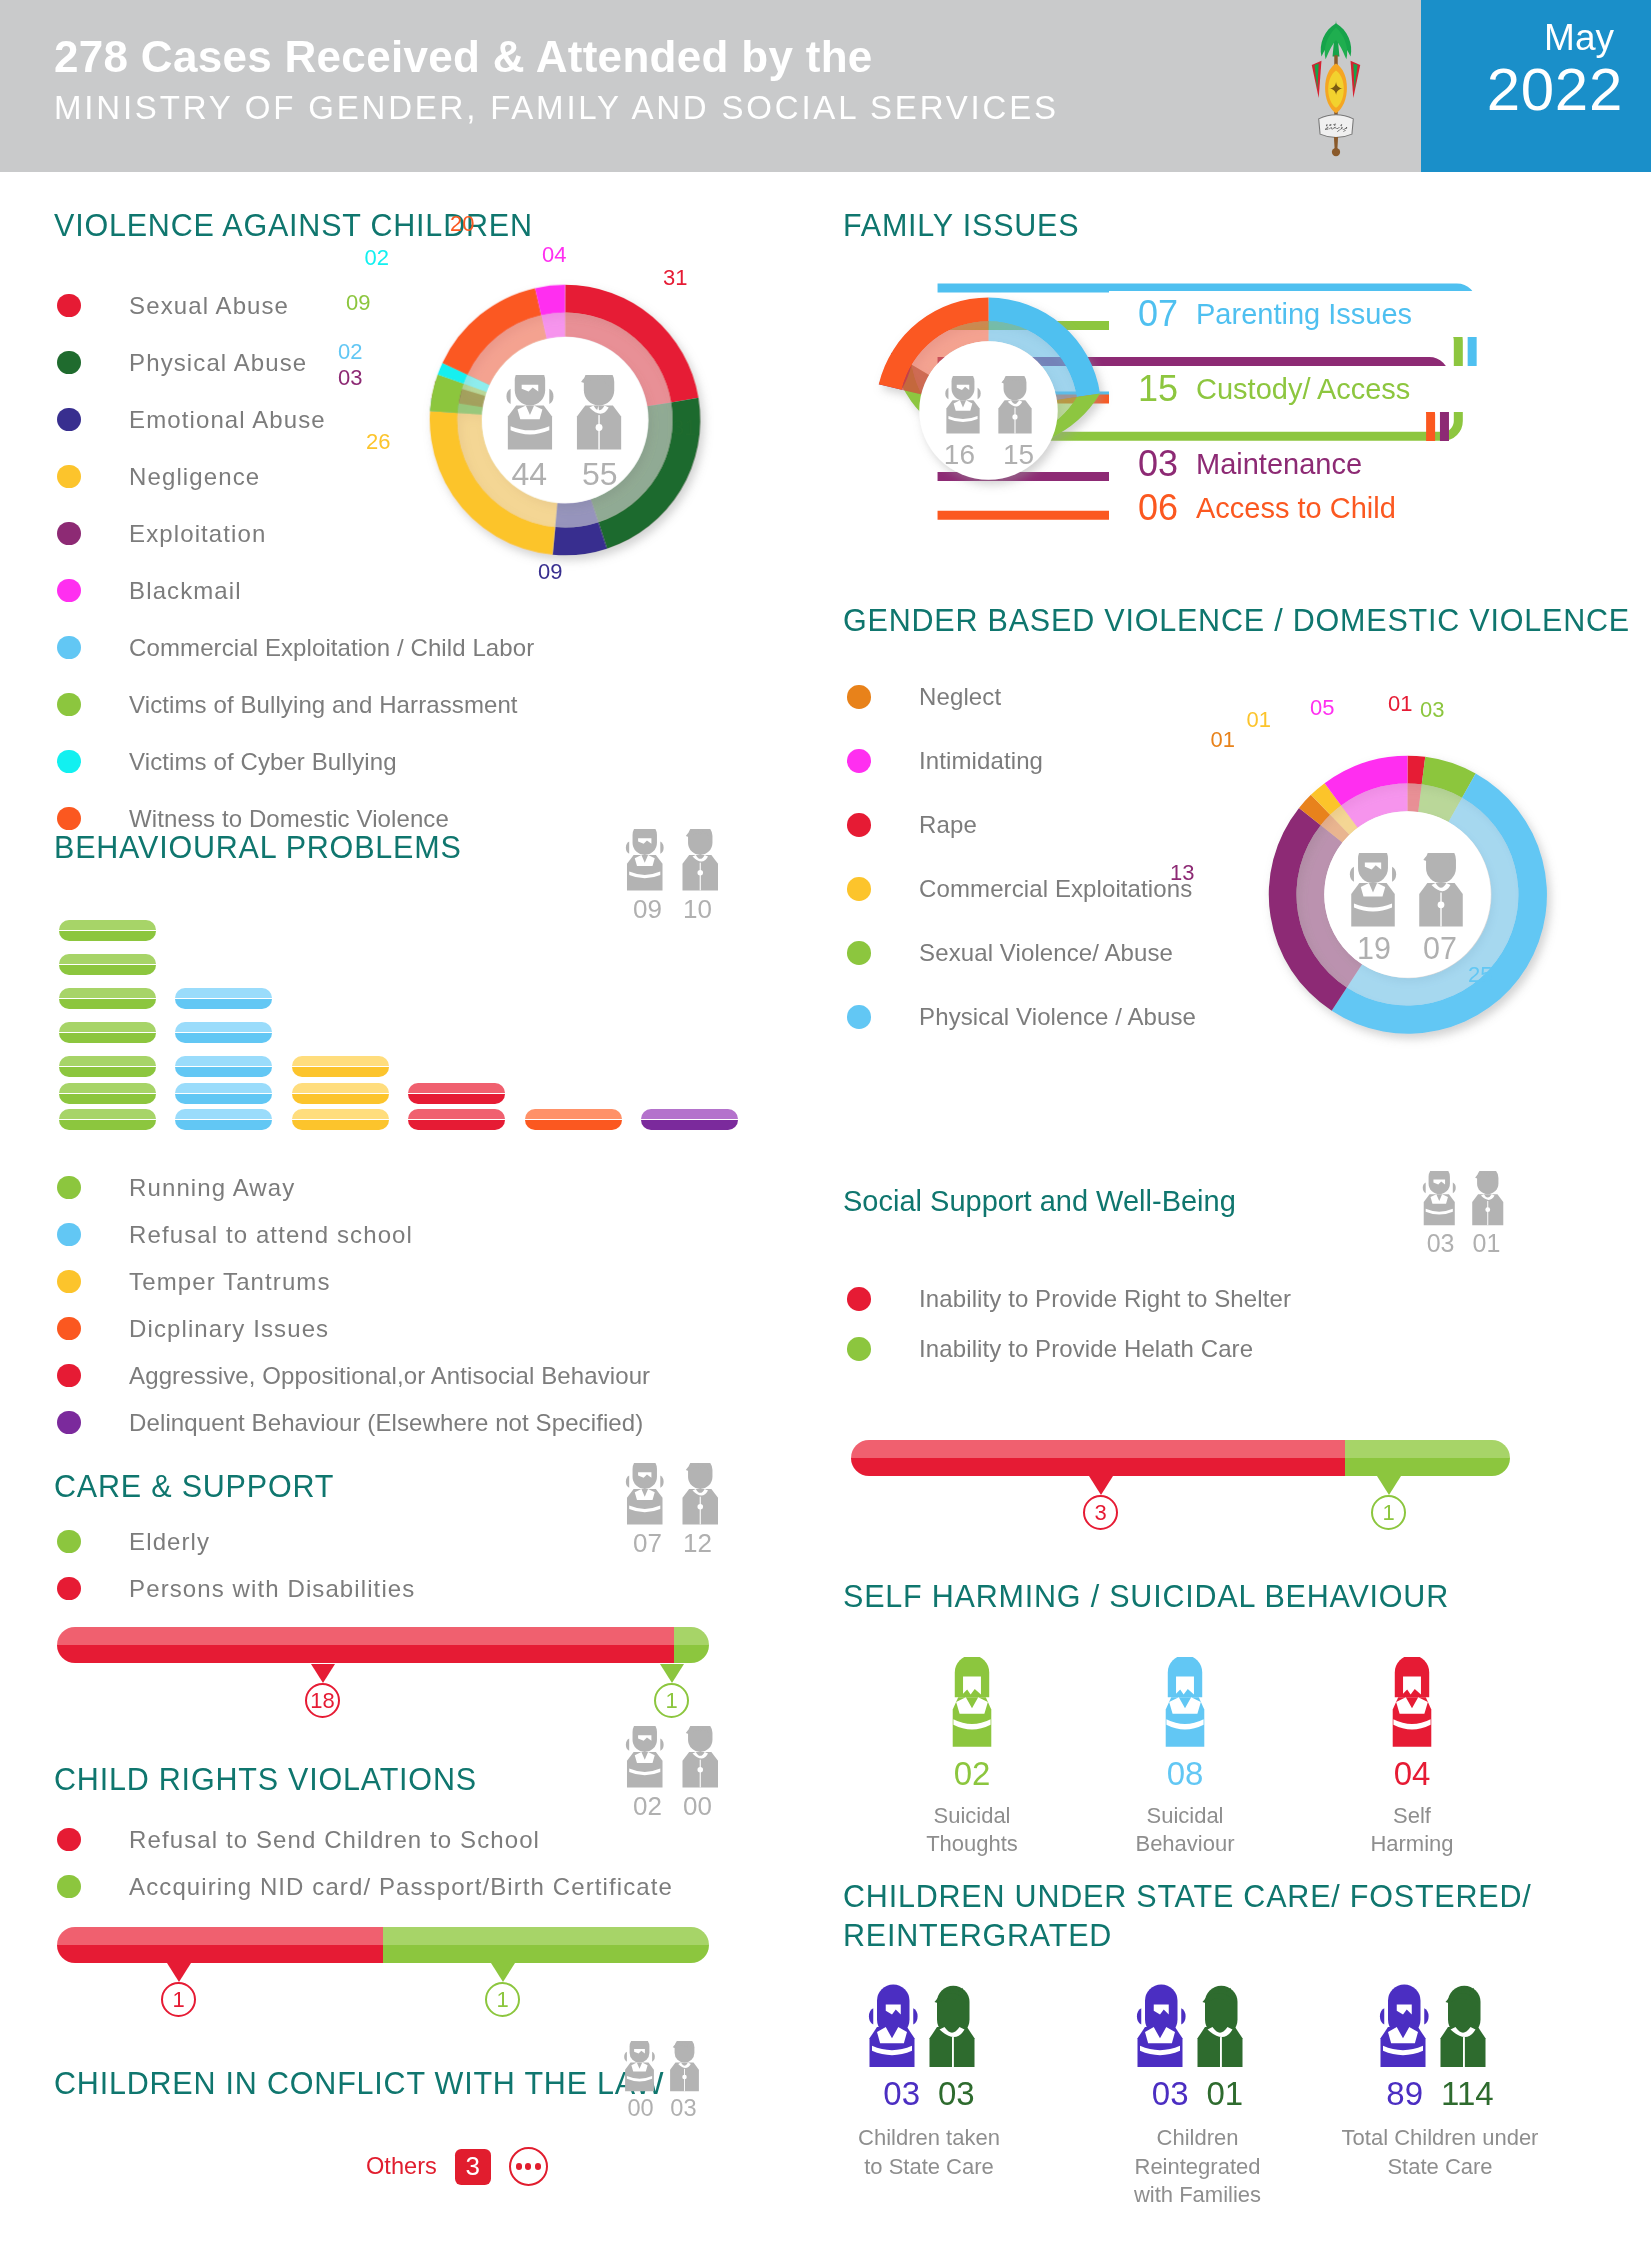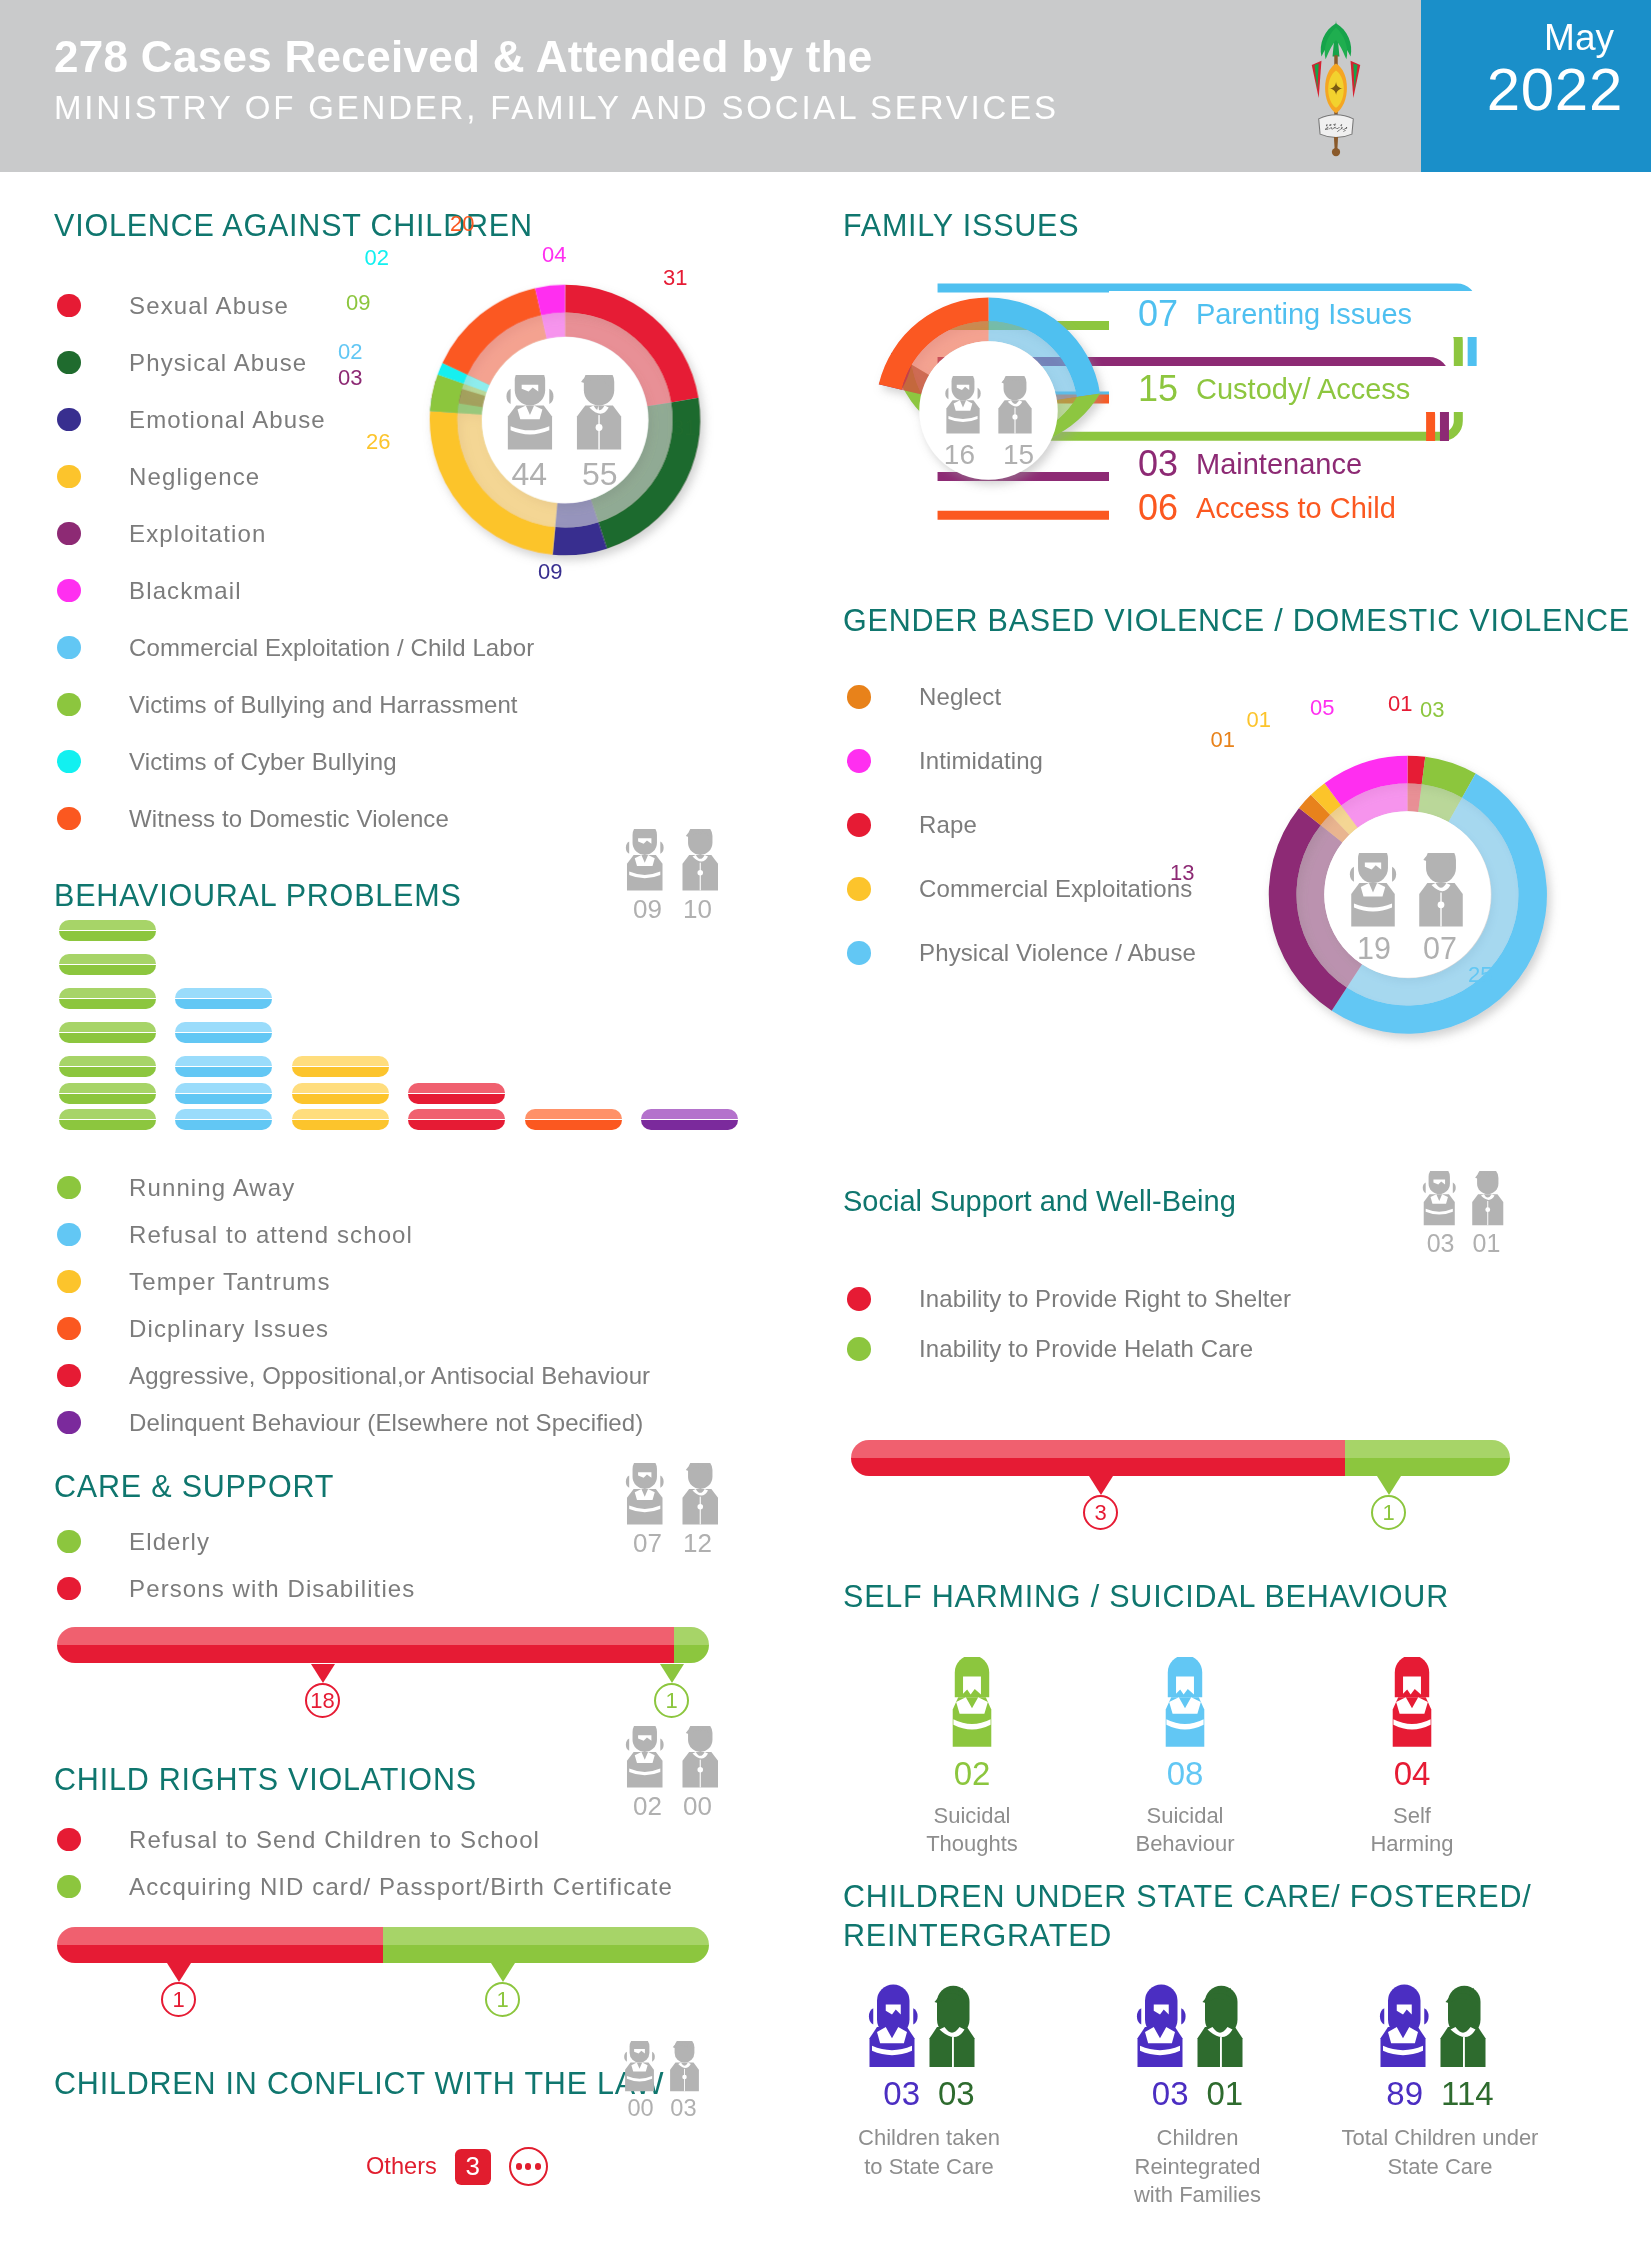--- a/index.html
+++ b/index.html
@@ -327,20 +327,24 @@
     </div>
   <div class="legend-row" style="height:64px">
       <span class="dot" style="background:#e61b34"></span>
       <span class="leg-txt tight">Rape</span>
     </div>
   <div class="legend-row" style="height:64px">
       <span class="dot" style="background:#fcc42c"></span>
       <span class="leg-txt tight">Commercial Exploitations</span>
     </div>
   <div class="legend-row" style="height:64px">
+      <span class="dot" style="background:#8cc63e"></span>
+      <span class="leg-txt tight">Sexual Violence/ Abuse</span>
+    </div>
+  <div class="legend-row" style="height:64px">
       <span class="dot" style="background:#62c7f4"></span>
       <span class="leg-txt tight">Physical Violence / Abuse</span>
     </div>
 </div>
 
 <div style="position:absolute;left:1234px;top:721px;width:347px;height:347px;">
   <svg width="347" height="347" viewBox="0 0 500 500">
     <defs>
       <filter id="sh3" x="-20%" y="-20%" width="150%" height="150%">
         <feDropShadow dx="5" dy="7" stdDeviation="7" flood-color="#999" flood-opacity="0.45"></feDropShadow>
@@ -399,21 +403,21 @@
   </div>
   <div class="lblnum" style="left:154px;top:-30.5px;color:#e61b34">01</div>
   <div class="lblnum" style="left:186px;top:-23.6px;color:#8cc63e">03</div>
   <div class="lblnum" style="left:234px;top:241px;color:#62c7f4">25</div>
   <div class="lblnum" style="left:-64px;top:139px;color:#8d2a74">13</div>
   <div class="lblnum" style="left:-23.6px;top:5.5px;color:#e8821a">01</div>
   <div class="lblnum" style="left:12.5px;top:-14px;color:#fcc42c">01</div>
   <div class="lblnum" style="left:76px;top:-26px;color:#ff2ff0">05</div>
 </div>
 
-<div style="position:absolute;left:54px;top:878px;">
+<div style="position:absolute;left:54px;top:830px;">
   <div class="sec-title">BEHAVIOURAL PROBLEMS</div>
 </div>
 <div class="ppl" style="position:absolute;left:617px;top:829px;">
   <svg width="111" height="64" viewBox="0 0 200 110">
     <g fill="#b3b3b3">
       <path d="M28 8 a22 22 0 0 1 44 0 v14 a22 22 0 0 1-44 0 z"></path>
       <path d="M22 20 a10 12 0 0 0 0 22 z"></path>
         <path d="M78 20 a10 12 0 0 1 0 22 z"></path>
       <path d="M38 14 h24 v10 l-8-6 l-6 6 l-10-4z" fill="#fff"></path>
       <path d="M30 44 h40 l12 16 v48 h-64 v-48z"></path>

